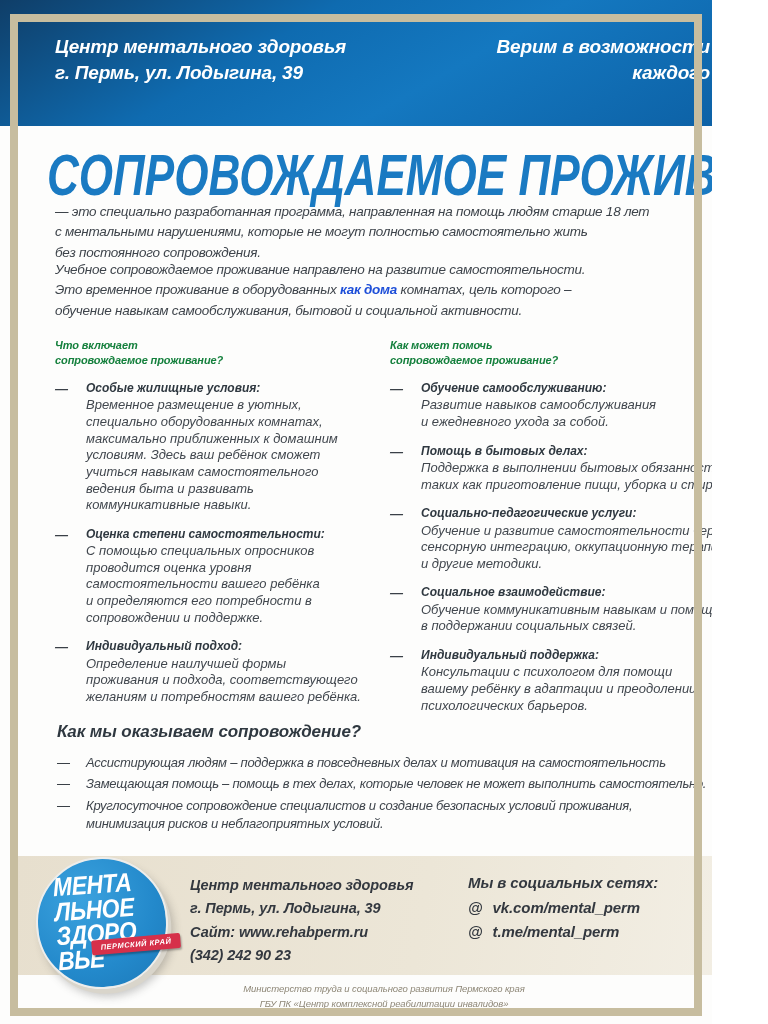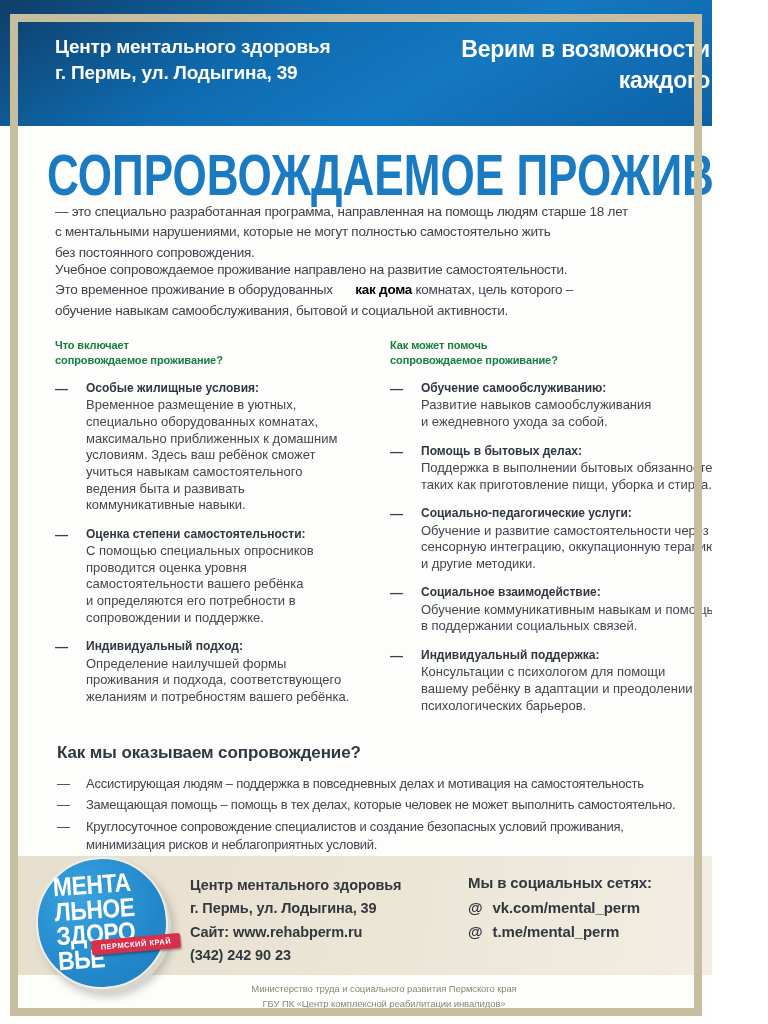--- a/index.html
+++ b/index.html
@@ -1,47 +1,47 @@
 <!DOCTYPE html>
 <html><head>
 <meta charset="utf-8">
 <style>
   * { margin:0; padding:0; box-sizing:border-box; }
   body { width:768px; height:1024px; font-family:"Liberation Sans", sans-serif; background:#ffffff; }
-  .page { position:relative; width:712px; height:1024px; background:#fdfdfc; overflow:hidden; }
+  .page { position:relative; width:712px; height:1024px; background:#fdfdfc; overflow:hidden;font-style:italic; }
 
   
   .header-bg { position:absolute; left:0; top:0; width:768px; height:126px;
     background:linear-gradient(150deg,#0f3e68 0%,#0f6bb0 35%,#1478c0 58%,#0c5ea2 100%); }
   .header-inner { position:absolute; left:55px; right:58px; top:34px; display:flex; justify-content:space-between; color:#ffffff; }
   .header-org { font-size:19px; font-weight:bold; line-height:1.35; letter-spacing:-0.2px; }
-  .header-slogan { font-size:23px; font-weight:bold; line-height:1.35; text-align:right; letter-spacing:-0.2px; }
+  .header-slogan { font-size:19px; font-weight:bold; line-height:1.35; text-align:right; letter-spacing:-0.2px; }
 
   
   .frame { position:absolute; left:10px; right:10px; top:14px; bottom:8px;
     border:8px solid #c7bd9f; pointer-events:none; z-index:50; }
 
   .title { position:absolute; left:47px; top:146px; font-size:58px; font-weight:bold;
     color:#1a7ac2; white-space:nowrap; letter-spacing:0px; transform:scaleX(0.76); transform-origin:left top; line-height:1; }
 
   .pre { white-space:pre-line; }
   .intro { position:absolute; left:55px; width:680px; color:#3e444b; font-size:13.5px; line-height:1.5; letter-spacing:-0.25px; }
-  .intro b { color:#000000;margin-left:19px; }
+  .intro b { color:#1d4ed8; }
   #intro1 { top:202px; }
   #intro2 { top:260px; }
 
   .col { position:absolute; top:338px; color:#41474e; }
   #col-left  { left:55px;  width:325px; }
   #col-right { left:390px; width:362px; }
   .col-heading { font-size:11px; font-weight:bold; color:#15803d; line-height:1.32; letter-spacing:-0.1px; margin-bottom:14px; }
   .item { display:flex; gap:11px; margin-bottom:13px; font-size:13px; line-height:1.28; }
   .item .dash { flex:0 0 20px; font-weight:bold; color:#3a4047; }
   .item .itext b { display:block; color:#2f3840; font-size:12px; margin-bottom:1px; }
 
-  .how { position:absolute; left:57px; top:722px; width:692px; color:#3f454c;margin-top:21px; }
+  .how { position:absolute; left:57px; top:722px; width:692px; color:#3f454c; }
   .how-heading { font-size:17px; font-weight:bold; color:#2f3840; margin-bottom:12px; letter-spacing:-0.1px; }
   .how .item { margin-bottom:3px; font-size:13px; line-height:1.42; letter-spacing:-0.25px; }
   .how .item .dash { flex:0 0 18px; font-weight:normal; }
 
   
   .footer-band { position:absolute; left:18px; width:732px; top:856px; height:119px;
     background:linear-gradient(100deg,#e7dfce 0%,#ece6d7 55%,#f3efe5 100%); z-index:5; }
   .logo { position:absolute; left:36px; top:857px; width:132px; height:132px; border-radius:50%;
     background:radial-gradient(circle at 35% 30%, #3ba2de 0%, #2389cb 60%, #1c78b8 100%);
     border:2px solid #ededeb; box-shadow:3px 5px 0 0 #d9d5cb, 5px 8px 9px rgba(60,60,60,.28);

